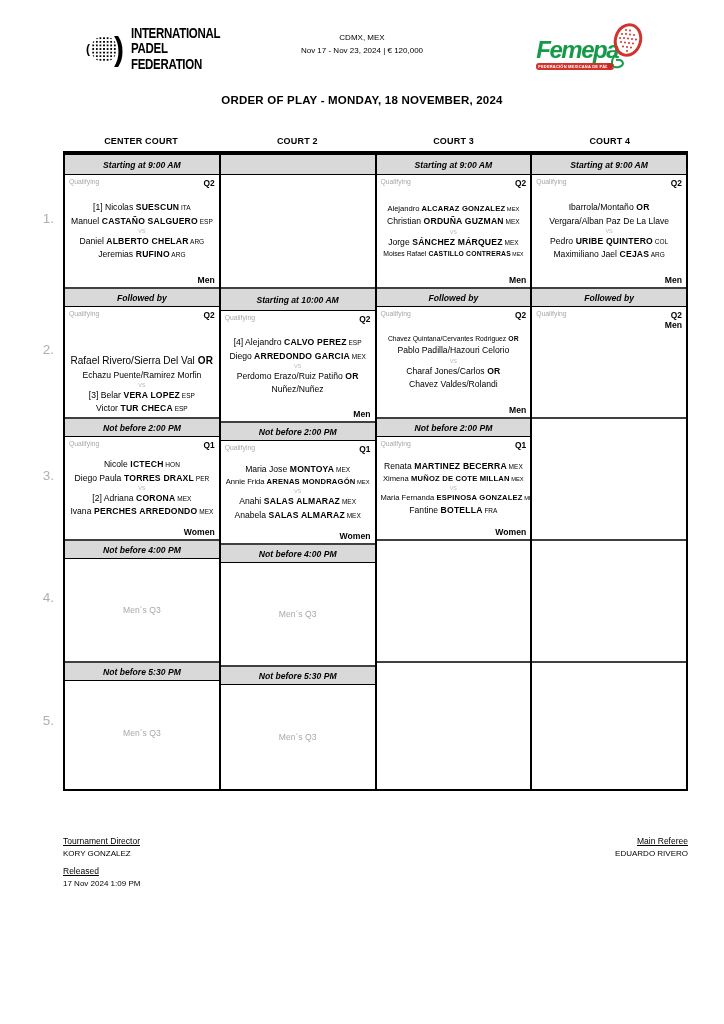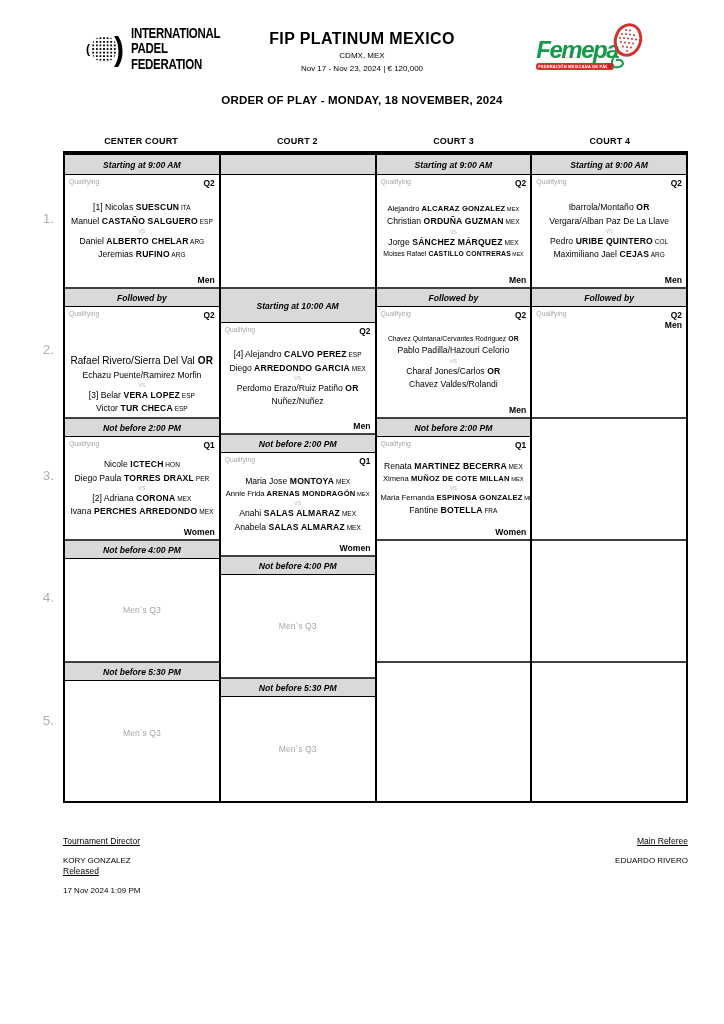--- a/index.html
+++ b/index.html
@@ -59,42 +59,41 @@
   .rn1{top:211px;}.rn2{top:342px;}.rn3{top:468px;}.rn4{top:590px;}.rn5{top:713px;}
 
   
   .notice{position:absolute;left:63px;top:799px;width:625px;box-sizing:border-box;
           background:#a9a9a9;border:1px solid #000;text-align:center;font-weight:bold;
           font-size:7.5px;padding:4px 0 3px;line-height:1.6;}
   .sig-td{position:absolute;left:63px;top:836px;}
   .sig-ref{position:absolute;right:36px;top:836px;text-align:right;}
   .sig-rel{position:absolute;left:63px;top:866px;}
   .sig-label{font-weight:normal;font-size:8.5px;text-decoration:underline;}
-  .sig-value{font-size:8px;margin-top:10px;}
+  .sig-value{font-size:8px;margin-top:3px;}
 </style>
 </head>
 <body>
 
 <div class="page">
 
   <div class="ipf">
     <div class="ipf-mark">
       <span class="ipf-paren-l">(</span>
       <span class="ipf-ball"></span>
       <span class="ipf-paren-r">)</span>
     </div>
     <div class="ipf-text">
       <div>INTERNATIONAL</div>
       <div>PADEL</div>
       <div>FEDERATION</div>
     </div>
   </div>
 
   <div class="title-block">
-    <div class="evt-title">FIP PLATINUM MEXICO</div>
     <div class="evt-sub">CDMX, MEX</div>
     <div class="evt-dates">Nov 17 - Nov 23, 2024  |  € 120,000</div>
   </div>
 
   <div class="femepa">
     <div class="femepa-left">
       <div class="femepa-name">Femepa</div>
       <div class="femepa-bar">FEDERACIÓN MEXICANA DE PÁDEL</div>
     </div>
     <svg class="racket" width="46" height="52" viewBox="0 0 46 52">
@@ -182,21 +181,21 @@
           <div class="m-gender">Women</div>
         </div>
         <div class="slot time-bar bt" style="height: 20px;">Not before 4:00 PM</div>
         <div class="slot ph-cell" style="height: 102px;">Men´s Q3</div>
         <div class="slot time-bar bt" style="height: 20px;">Not before 5:30 PM</div>
         <div class="slot ph-cell" style="height: 104px;">Men´s Q3</div>
       </div>
       <div class="court-col">
         <div class="slot time-bar" style="height: 20px;"></div>
         <div class="slot empty-cell" style="height: 112px;"></div>
-        <div class="slot time-bar bt" style="height: 36px;">Starting at 10:00 AM</div>
+        <div class="slot time-bar bt" style="height: 24px;">Starting at 10:00 AM</div>
         <div class="slot match-cell" style="height: 110px;">
           <div class="m-top">
             <span class="m-stage">Qualifying</span>
             <span class="m-round">Q2</span>
           </div>
           <div class="m-teams">
             <div class="p-line" style="font-size: 8.6px;"><span>[4] Alejandro</span><span class="p-bold"> CALVO PEREZ</span><span class="p-cc"> ESP</span></div>
             <div class="p-line" style="font-size: 8.6px;"><span>Diego</span><span class="p-bold"> ARREDONDO GARCIA</span><span class="p-cc"> MEX</span></div>
             <div class="m-vs">VS</div>
             <div class="p-line" style="font-size: 8.6px;"><span>Perdomo Erazo/Ruiz Patiño</span><span class="p-bold"> OR</span></div>

